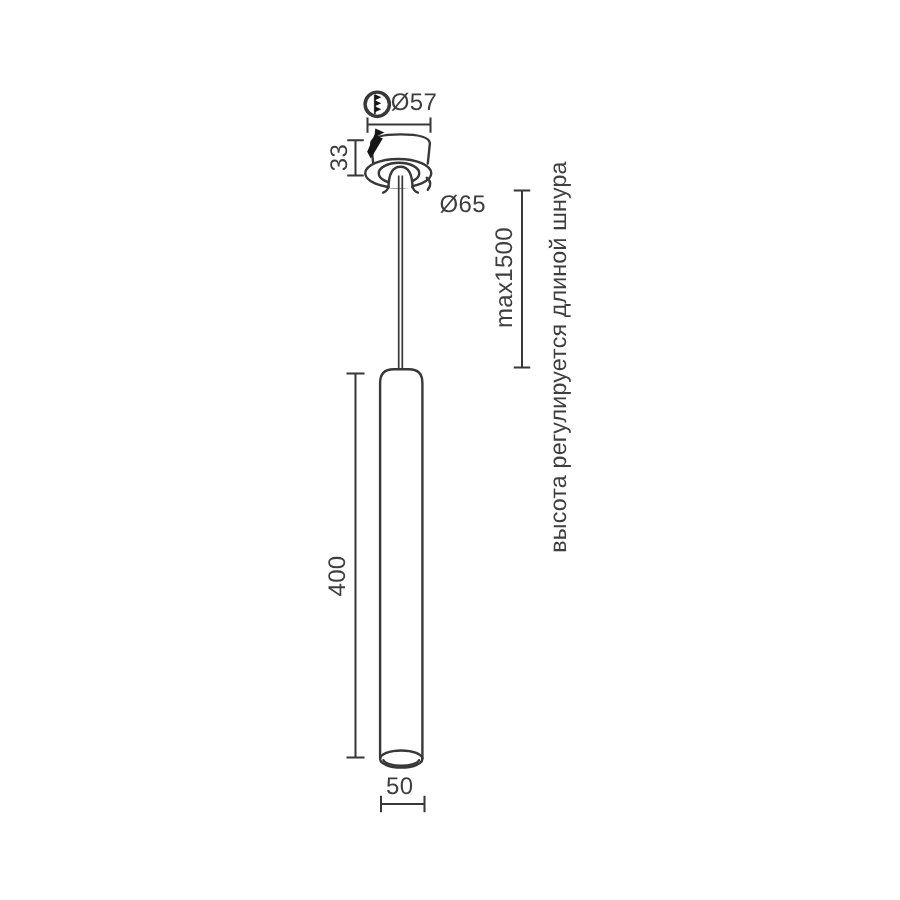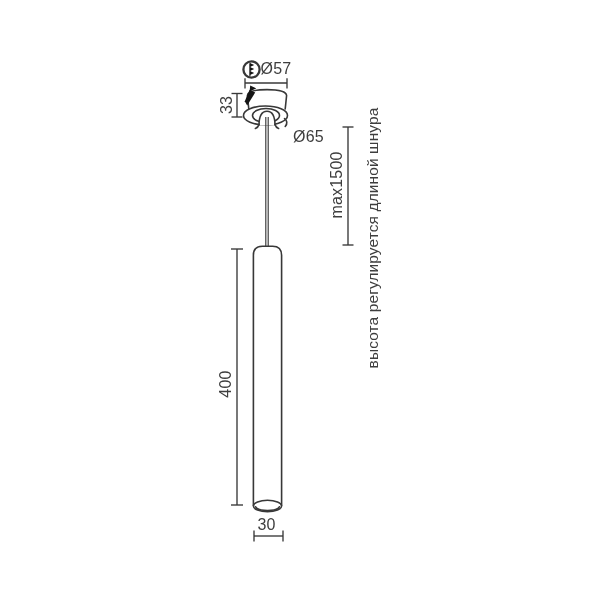--- a/index.html
+++ b/index.html
@@ -124,15 +124,15 @@
   <div class="label rot" style="left:227px; top:105px;">33</div>
 
   <div class="label" style="left:308.5px; top:137px;">Ø65</div>
 
   <div class="label rot" style="left:337px; top:185px;">max1500</div>
 
   <div class="label rot note" style="left:373px; top:238px;">высота регулируется длиной шнура</div>
 
   <div class="label rot" style="left:225.5px; top:384px;">400</div>
 
-  <div class="label" style="left:266.5px; top:525px;">30</div>
+  <div class="label" style="left:266.5px; top:525px;">50</div>
 
 </div>
 
 </body></html>

